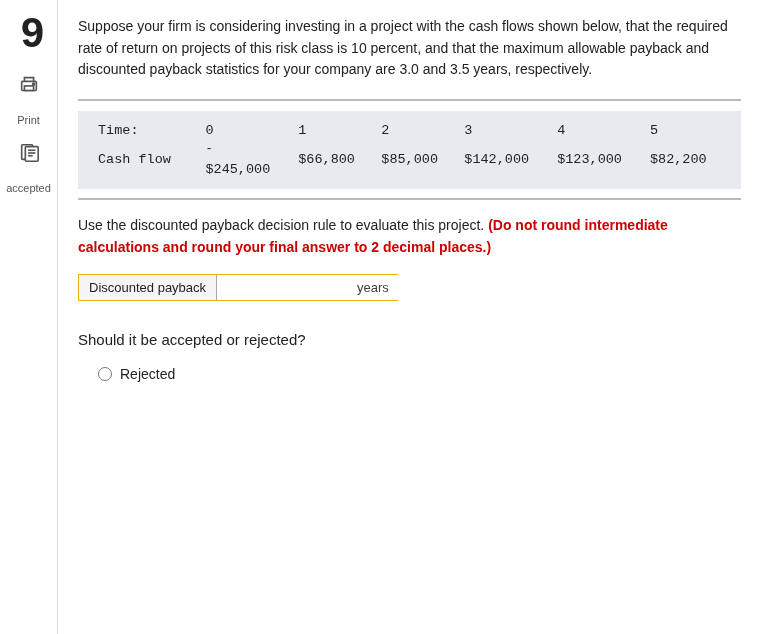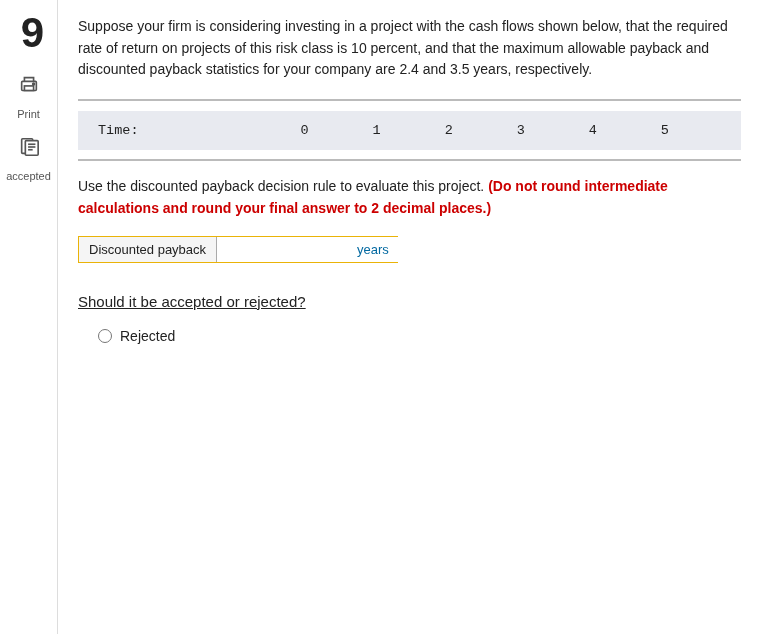--- a/index.html
+++ b/index.html
@@ -43,21 +43,21 @@
     .sidebar-item-label {
       font-size: 11px;
       color: #555;
       text-align: center;
     }
 
     .sidebar-icon-block {
       display: flex;
       flex-direction: column;
       align-items: center;
-      gap: 12px;
+      gap: 18px;
     }
 
     .print-icon-svg {
       width: 22px;
       height: 22px;
     }
 
     .ref-icon-svg {
       width: 22px;
       height: 22px;
@@ -135,30 +135,29 @@
       outline: none;
       padding: 5px 8px;
       font-size: 13px;
       width: 130px;
       background: #fff;
     }
 
     .answer-unit {
       padding: 5px 10px;
       font-size: 13px;
-      color: #0369a1;
+      color: #404040;
       background: #fff;
     }
 
     .accept-reject-question {
       font-size: 15px;
       color: #222;
       margin-bottom: 18px;
       margin-top: 10px;
-      text-decoration: underline;
     }
 
     .radio-group {
       display: flex;
       flex-direction: column;
       gap: 8px;
       margin-left: 20px;
     }
 
     .radio-option {
@@ -218,35 +217,44 @@
         <line x1="11" y1="9" x2="19" y2="9"></line>
         <line x1="11" y1="12" x2="19" y2="12"></line>
         <line x1="11" y1="15" x2="16" y2="15"></line>
       </svg>
       <span class="sidebar-item-label">accepted</span>
     </div>
   </div>
 
   <div class="main-content">
 
-    <p class="question-text">Suppose your firm is considering investing in a project with the cash flows shown below, that the required rate of return on projects of this risk class is 10 percent, and that the maximum allowable payback and discounted payback statistics for your company are 2.4 and 3.5 years, respectively.</p>
+    <p class="question-text">Suppose your firm is considering investing in a project with the cash flows shown below, that the required rate of return on projects of this risk class is 10 percent, and that the maximum allowable payback and discounted payback statistics for your company are 3.0 and 3.5 years, respectively.</p>
 
     <div class="divider-top"></div>
     <div class="cash-flow-table-wrap">
       <table class="cf-table">
         <tbody>
             <tr>
           <td class="label-cell">Time:</td>
           <td>0</td>
           <td>1</td>
           <td>2</td>
           <td>3</td>
           <td>4</td>
           <td>5</td>
         </tr>
+        <tr>
+          <td class="label-cell">Cash flow</td>
+          <td><span class="negative-sign">-</span><br>$245,000</td>
+          <td>$66,800</td>
+          <td>$85,000</td>
+          <td>$142,000</td>
+          <td>$123,000</td>
+          <td>$82,200</td>
+        </tr>
       </tbody>
         </table>
     </div>
     <div class="divider-bottom"></div>
 
     <p class="instruction-text">
       <span>Use the discounted payback decision rule to evaluate this project. </span><span class="bold-red">(Do not round intermediate calculations and round your final answer to 2 decimal places.)</span>
     </p>
 
     <div class="answer-row">

